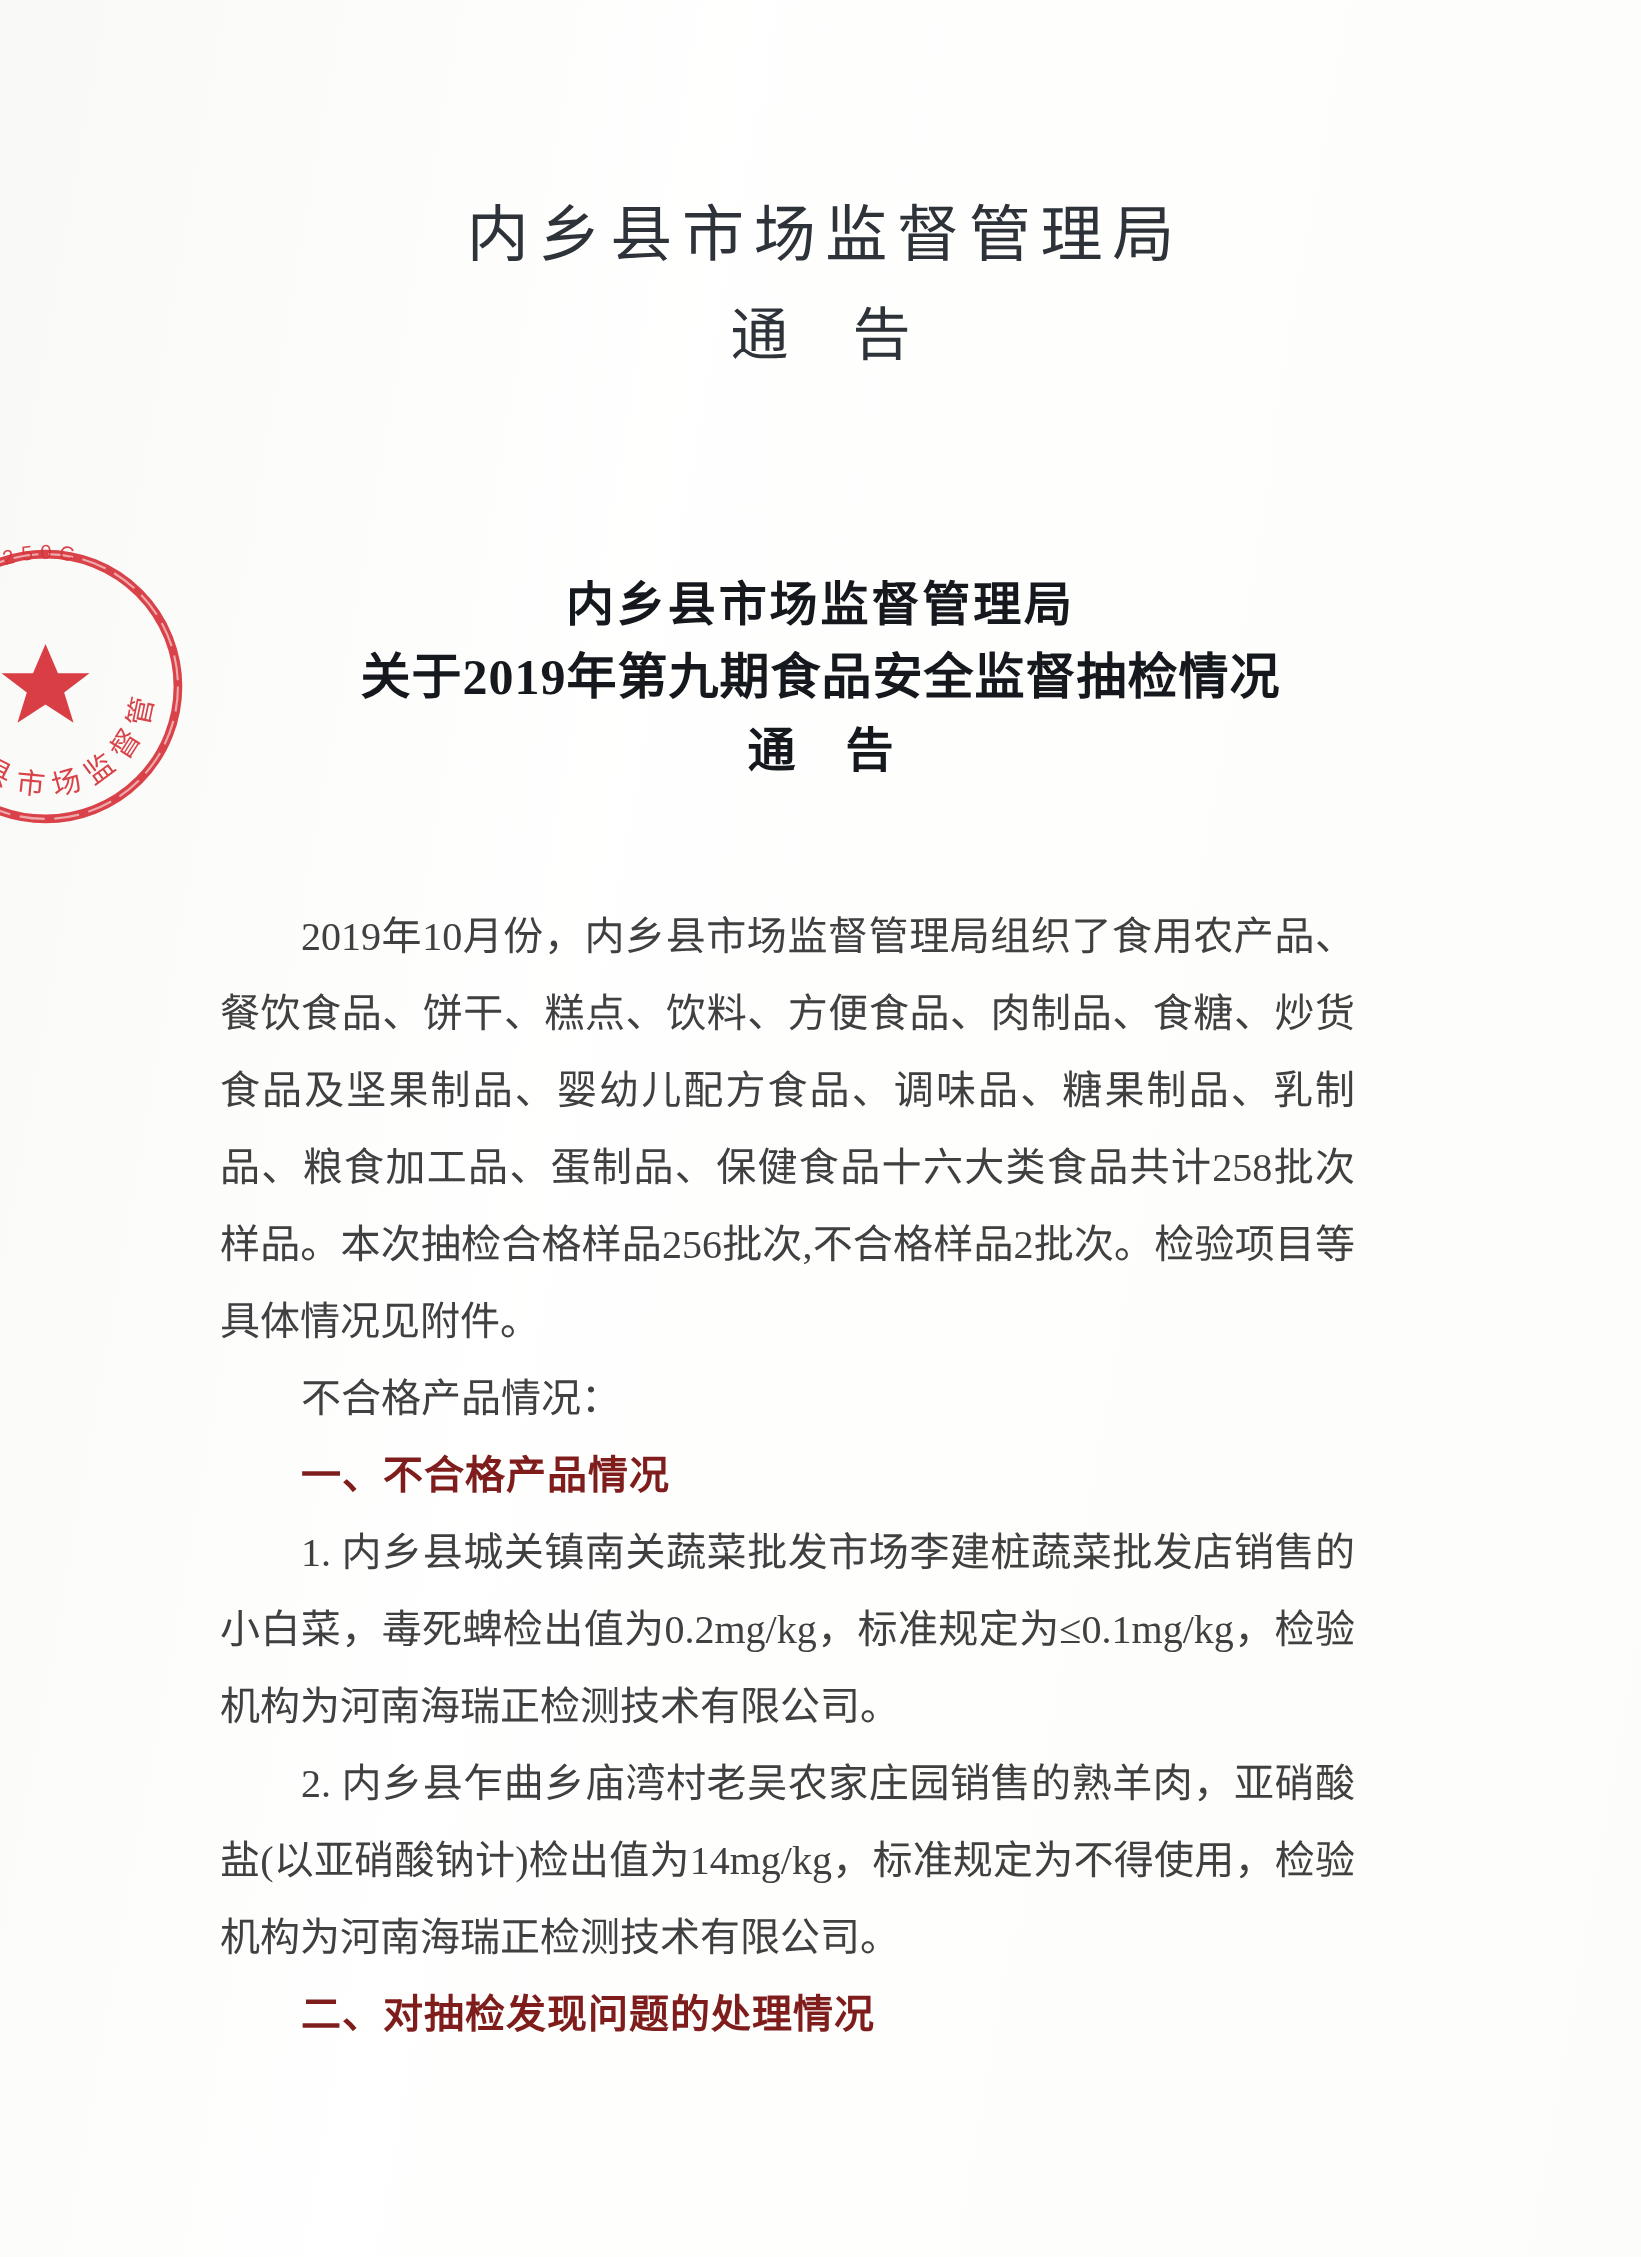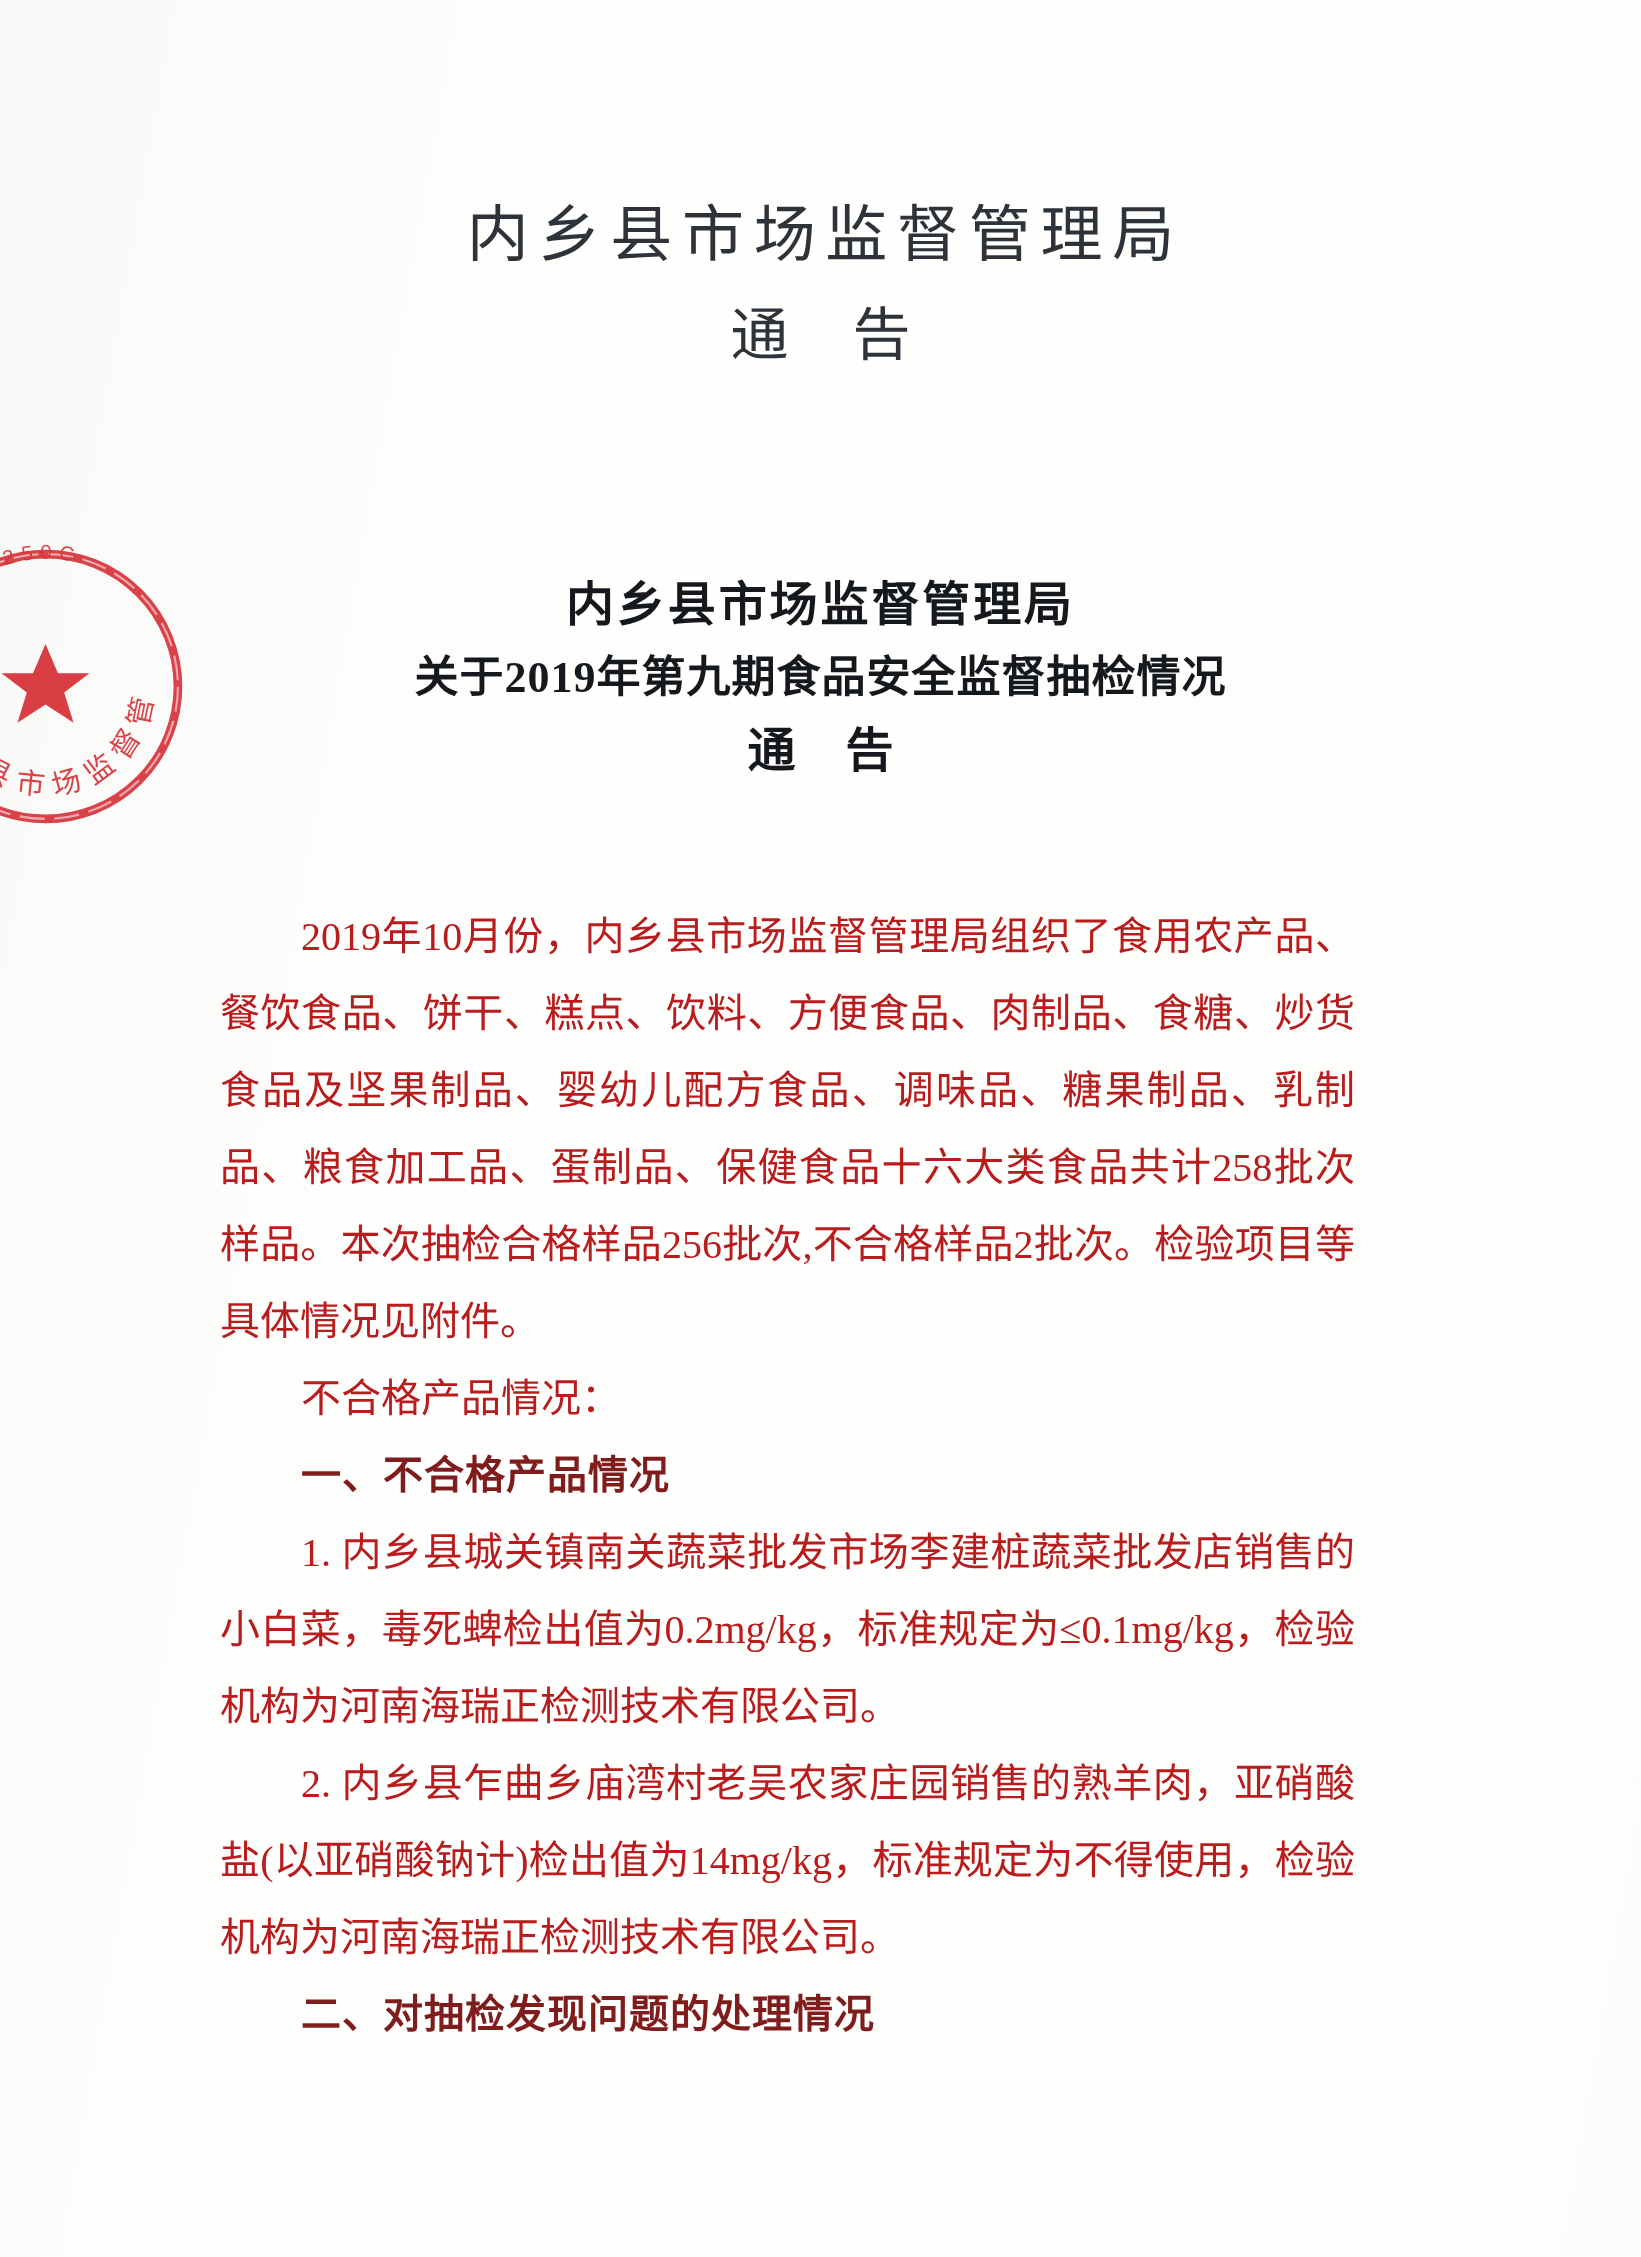--- a/index.html
+++ b/index.html
@@ -65,42 +65,42 @@
   }
   .doc-title-line {
     font-size: 48px;
     font-weight: 700;
     letter-spacing: 2.9px;
     line-height: 73px;
     color: #15191d;
     white-space: nowrap;
   }
   .doc-title-line.l2 {
-    font-size: 44px;
+    font-size: 50px;
     letter-spacing: 1px;
   }
   .doc-title-line.l3 {
     letter-spacing: 50px;
     text-indent: 50px;
   }
 
   
   .body-area {
     position: absolute;
     left: 220px;
     top: 898px;
     width: 1135px;
   }
   .para {
     font-size: 40px;
     line-height: 77px;
     text-align: justify;
     text-align-last: left;
     text-justify: inter-ideograph;
-    color: #b91c1c;
+    color: #404040;
     letter-spacing: 0px;
     margin: 0;
   }
   .para.indent {
     text-indent: 81px;
   }
   .heading {
     font-size: 40px;
     line-height: 77px;
     font-weight: 700;

